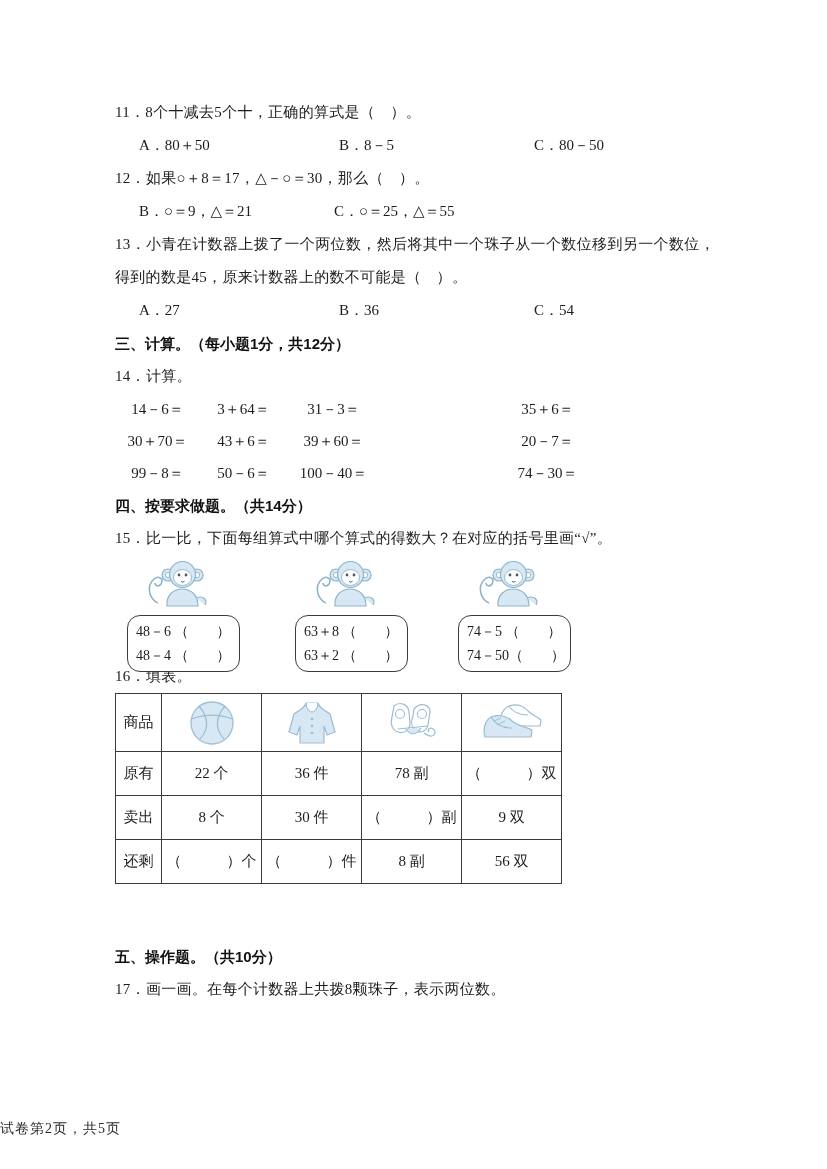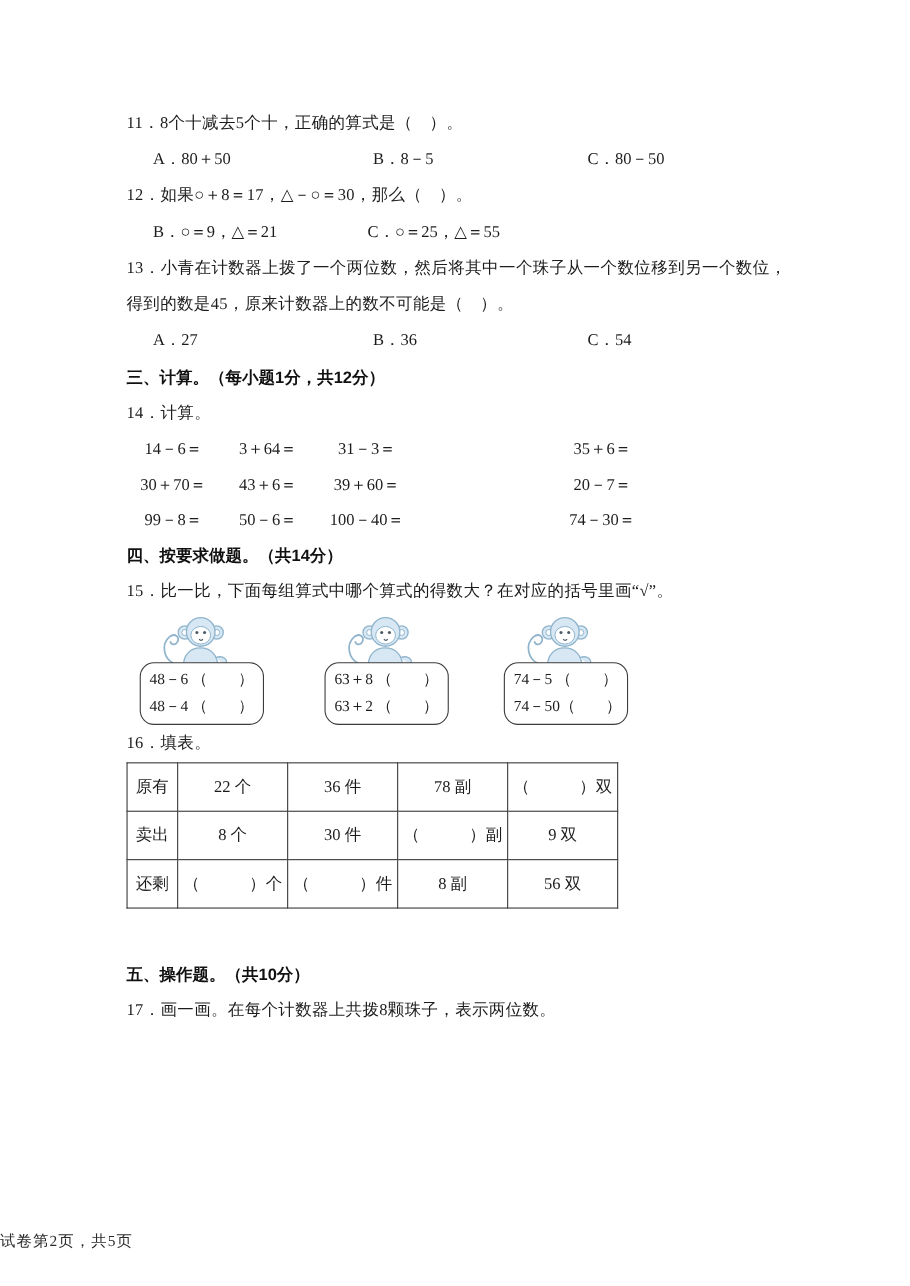--- a/index.html
+++ b/index.html
@@ -47,21 +47,21 @@
   }
   .mgroup { position: absolute; top: 0; width: 115px; height: 105px; }
   .mgroup.g1 { left: 12px; }
   .mgroup.g2 { left: 180px; }
   .mgroup.g3 { left: 343px; }
   .monkey {
     position: absolute; top: 3px; left: 18px;
     width: 72px; height: 50px; z-index: 0;
   }
   .mbox {
-    position: absolute; top: 47px; left: 0;
+    position: absolute; top: 60px; left: 0;
     width: 113px; height: 57px;
     border: 1.4px solid #3c3c3c;
     border-radius: 13px;
     background: #ffffff;
     z-index: 1;
     padding: 4px 0 0 8px;
   }
   .mbox div { line-height: 24px; font-size: 14px; white-space: nowrap; }
   
   table.fill {
@@ -83,21 +83,21 @@
   tr.datarow td { height: 44px; }
   .prodicon { display: inline-block; vertical-align: middle; }
   .footer {
     position: absolute;
     top: 1112px; left: 0; right: 0;
     font-size: 14px;
     color: #2a2a2a;
     letter-spacing: 1px;
     margin-top: 8px;
   }
-  .mt42 { margin-top: 44px; }
+  .mt42 { margin-top: 56px; }
 </style>
 </head>
 <body>
 
 <svg width="0" height="0" style="position:absolute">
   <defs>
     <g id="monkey">
       <path d="M13,45 C4,41 1,28 9,21 C14,17 19,21 16,26 C14,29 10,28 10,25" fill="none" stroke="#8fb4cc" stroke-width="1.6"></path>
       <path d="M22,48 C21,38 28,31 37,31 C47,31 53,38 53,48 Z" fill="#d7e8f4" stroke="#8fb4cc" stroke-width="1.2"></path>
       <path d="M51,40 C58,37 63,42 60,47" fill="#d7e8f4" stroke="#8fb4cc" stroke-width="1.2"></path>
@@ -214,20 +214,43 @@
         <div>74－5 （　　）</div>
         <div>74－50（　　）</div>
       </div>
     </div>
   </div>
 
   <p class="qtext">16．填表。</p>
 
   <table class="fill">
     <tbody>
+        <tr class="iconrow">
+      <td class="rowlabel">商品</td>
+      <td class="datacell">
+        <svg class="prodicon" width="48" height="48" viewBox="0 0 48 48">
+              <use href="#basketball"></use>
+            </svg>
+      </td>
+      <td class="datacell">
+        <svg class="prodicon" width="52" height="48" viewBox="0 0 52 48">
+              <use href="#coat"></use>
+            </svg>
+      </td>
+      <td class="datacell">
+        <svg class="prodicon" width="56" height="46" viewBox="0 0 56 46">
+              <use href="#gloves"></use>
+            </svg>
+      </td>
+      <td class="datacell">
+        <svg class="prodicon" width="66" height="42" viewBox="0 0 66 42">
+              <use href="#shoes"></use>
+            </svg>
+      </td>
+    </tr>
     <tr class="datarow">
       <td class="rowlabel">原有</td>
       <td class="datacell">22 个</td>
       <td class="datacell">36 件</td>
       <td class="datacell">78 副</td>
       <td class="datacell">（　　　）双</td>
     </tr>
     <tr class="datarow">
       <td class="rowlabel">卖出</td>
       <td class="datacell">8 个</td>

